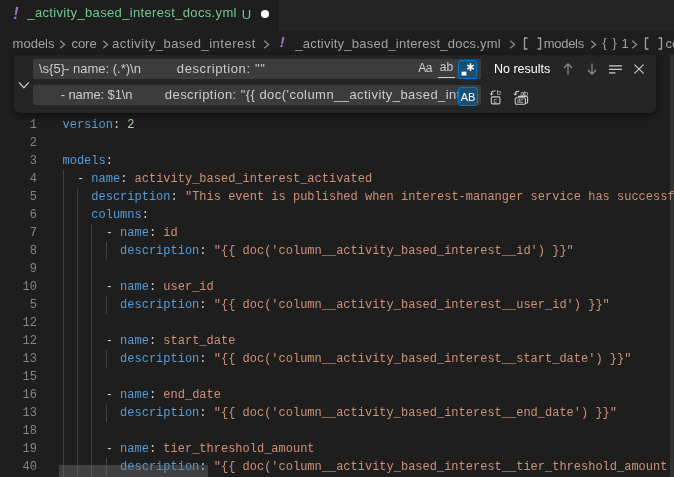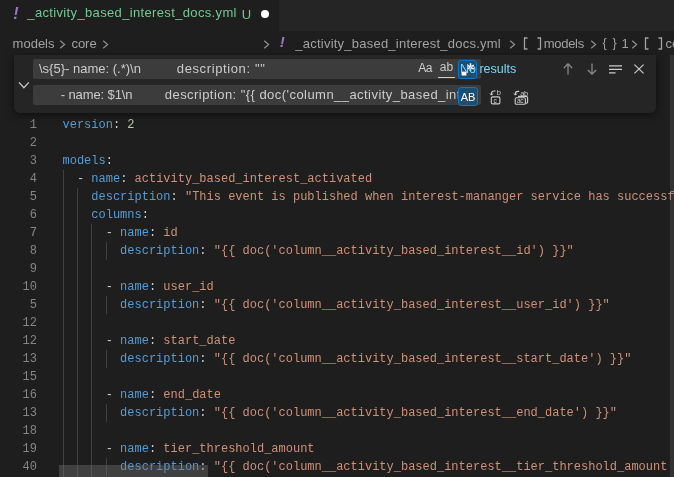--- a/index.html
+++ b/index.html
@@ -26,21 +26,21 @@
   
   #fw { position:absolute; left:14px; top:55px; width:642px; height:58px; background:#252526;
     border-radius:0 0 6px 6px; box-shadow:0 2px 8px rgba(0,0,0,0.55); }
   .finput { position:absolute; background:#3c3c3c; border-radius:2px; width:448px; height:20px;
     color:#cccccc; font-size:13px; line-height:20px; white-space:pre; overflow:hidden; }
   .finput span { position:absolute; top:0; }
   #fsearch { left:18.6px; top:4.4px; }
   #freplace { left:18.6px; top:29.6px; }
   .optbtn { position:absolute; border:1px solid #0078d4; border-radius:3px; background:#1b4f72;
     color:#ffffff; text-align:center; }
-  #noresults { position:absolute; left:446px; top:7px; font-size:12.5px; color:#7dd3fc; }
+  #noresults { position:absolute; left:480px; top:7px; font-size:12.5px; color:#ffffff; }
   .fictr { position:absolute; width:20px; height:20px; display:flex; align-items:center; justify-content:center; }
 
   
   #gutter { position:absolute; left:0; top:116.4px; width:37px; text-align:right;
     font-family:"Liberation Mono", monospace; font-size:12px; line-height:18px; color:#858585; }
   #code { position:absolute; left:62.5px; top:116.4px; font-family:"Liberation Mono", monospace;
     font-size:12px; line-height:18px; white-space:pre; }
   .cl { height:18px; }
   .guide { position:absolute; width:1px; background:#404040; }
   #hscroll { position:absolute; left:59px; top:465px; width:149px; height:12px;
@@ -98,20 +98,21 @@
 
 <div id="crumbs">
   <span style="left:12.6px">models</span>
   <svg class="sep" style="left:59.1px" width="7" height="9" viewBox="0 0 7 9">
       <path d="M1.2 0.8 L5.6 4.5 L1.2 8.2" stroke="#909090" stroke-width="1.2" fill="none"></path>
     </svg>
   <span style="left:71.4px">core</span>
   <svg class="sep" style="left:102.2px" width="7" height="9" viewBox="0 0 7 9">
       <path d="M1.2 0.8 L5.6 4.5 L1.2 8.2" stroke="#909090" stroke-width="1.2" fill="none"></path>
     </svg>
+  <span style="left:112.1px; letter-spacing:0.5px">activity_based_interest</span>
   <svg class="sep" style="left:263.3px" width="7" height="9" viewBox="0 0 7 9">
       <path d="M1.2 0.8 L5.6 4.5 L1.2 8.2" stroke="#909090" stroke-width="1.2" fill="none"></path>
     </svg>
   <span class="cicon" style="left:279.8px; top:2px; font-size:15px;">!</span>
   <span style="left:295.3px; letter-spacing:0.23px">_activity_based_interest_docs.yml</span>
   <svg class="sep" style="left:509.2px" width="7" height="9" viewBox="0 0 7 9">
       <path d="M1.2 0.8 L5.6 4.5 L1.2 8.2" stroke="#909090" stroke-width="1.2" fill="none"></path>
     </svg>
   <svg style="position:absolute; left:523px; top:6px;" width="19" height="13" viewBox="0 0 19 13">
       <path d="M4.5 1 H1.5 V12 H4.5 M14.5 1 H17.5 V12 H14.5" stroke="#a2a2a2" stroke-width="1.3" fill="none"></path>

